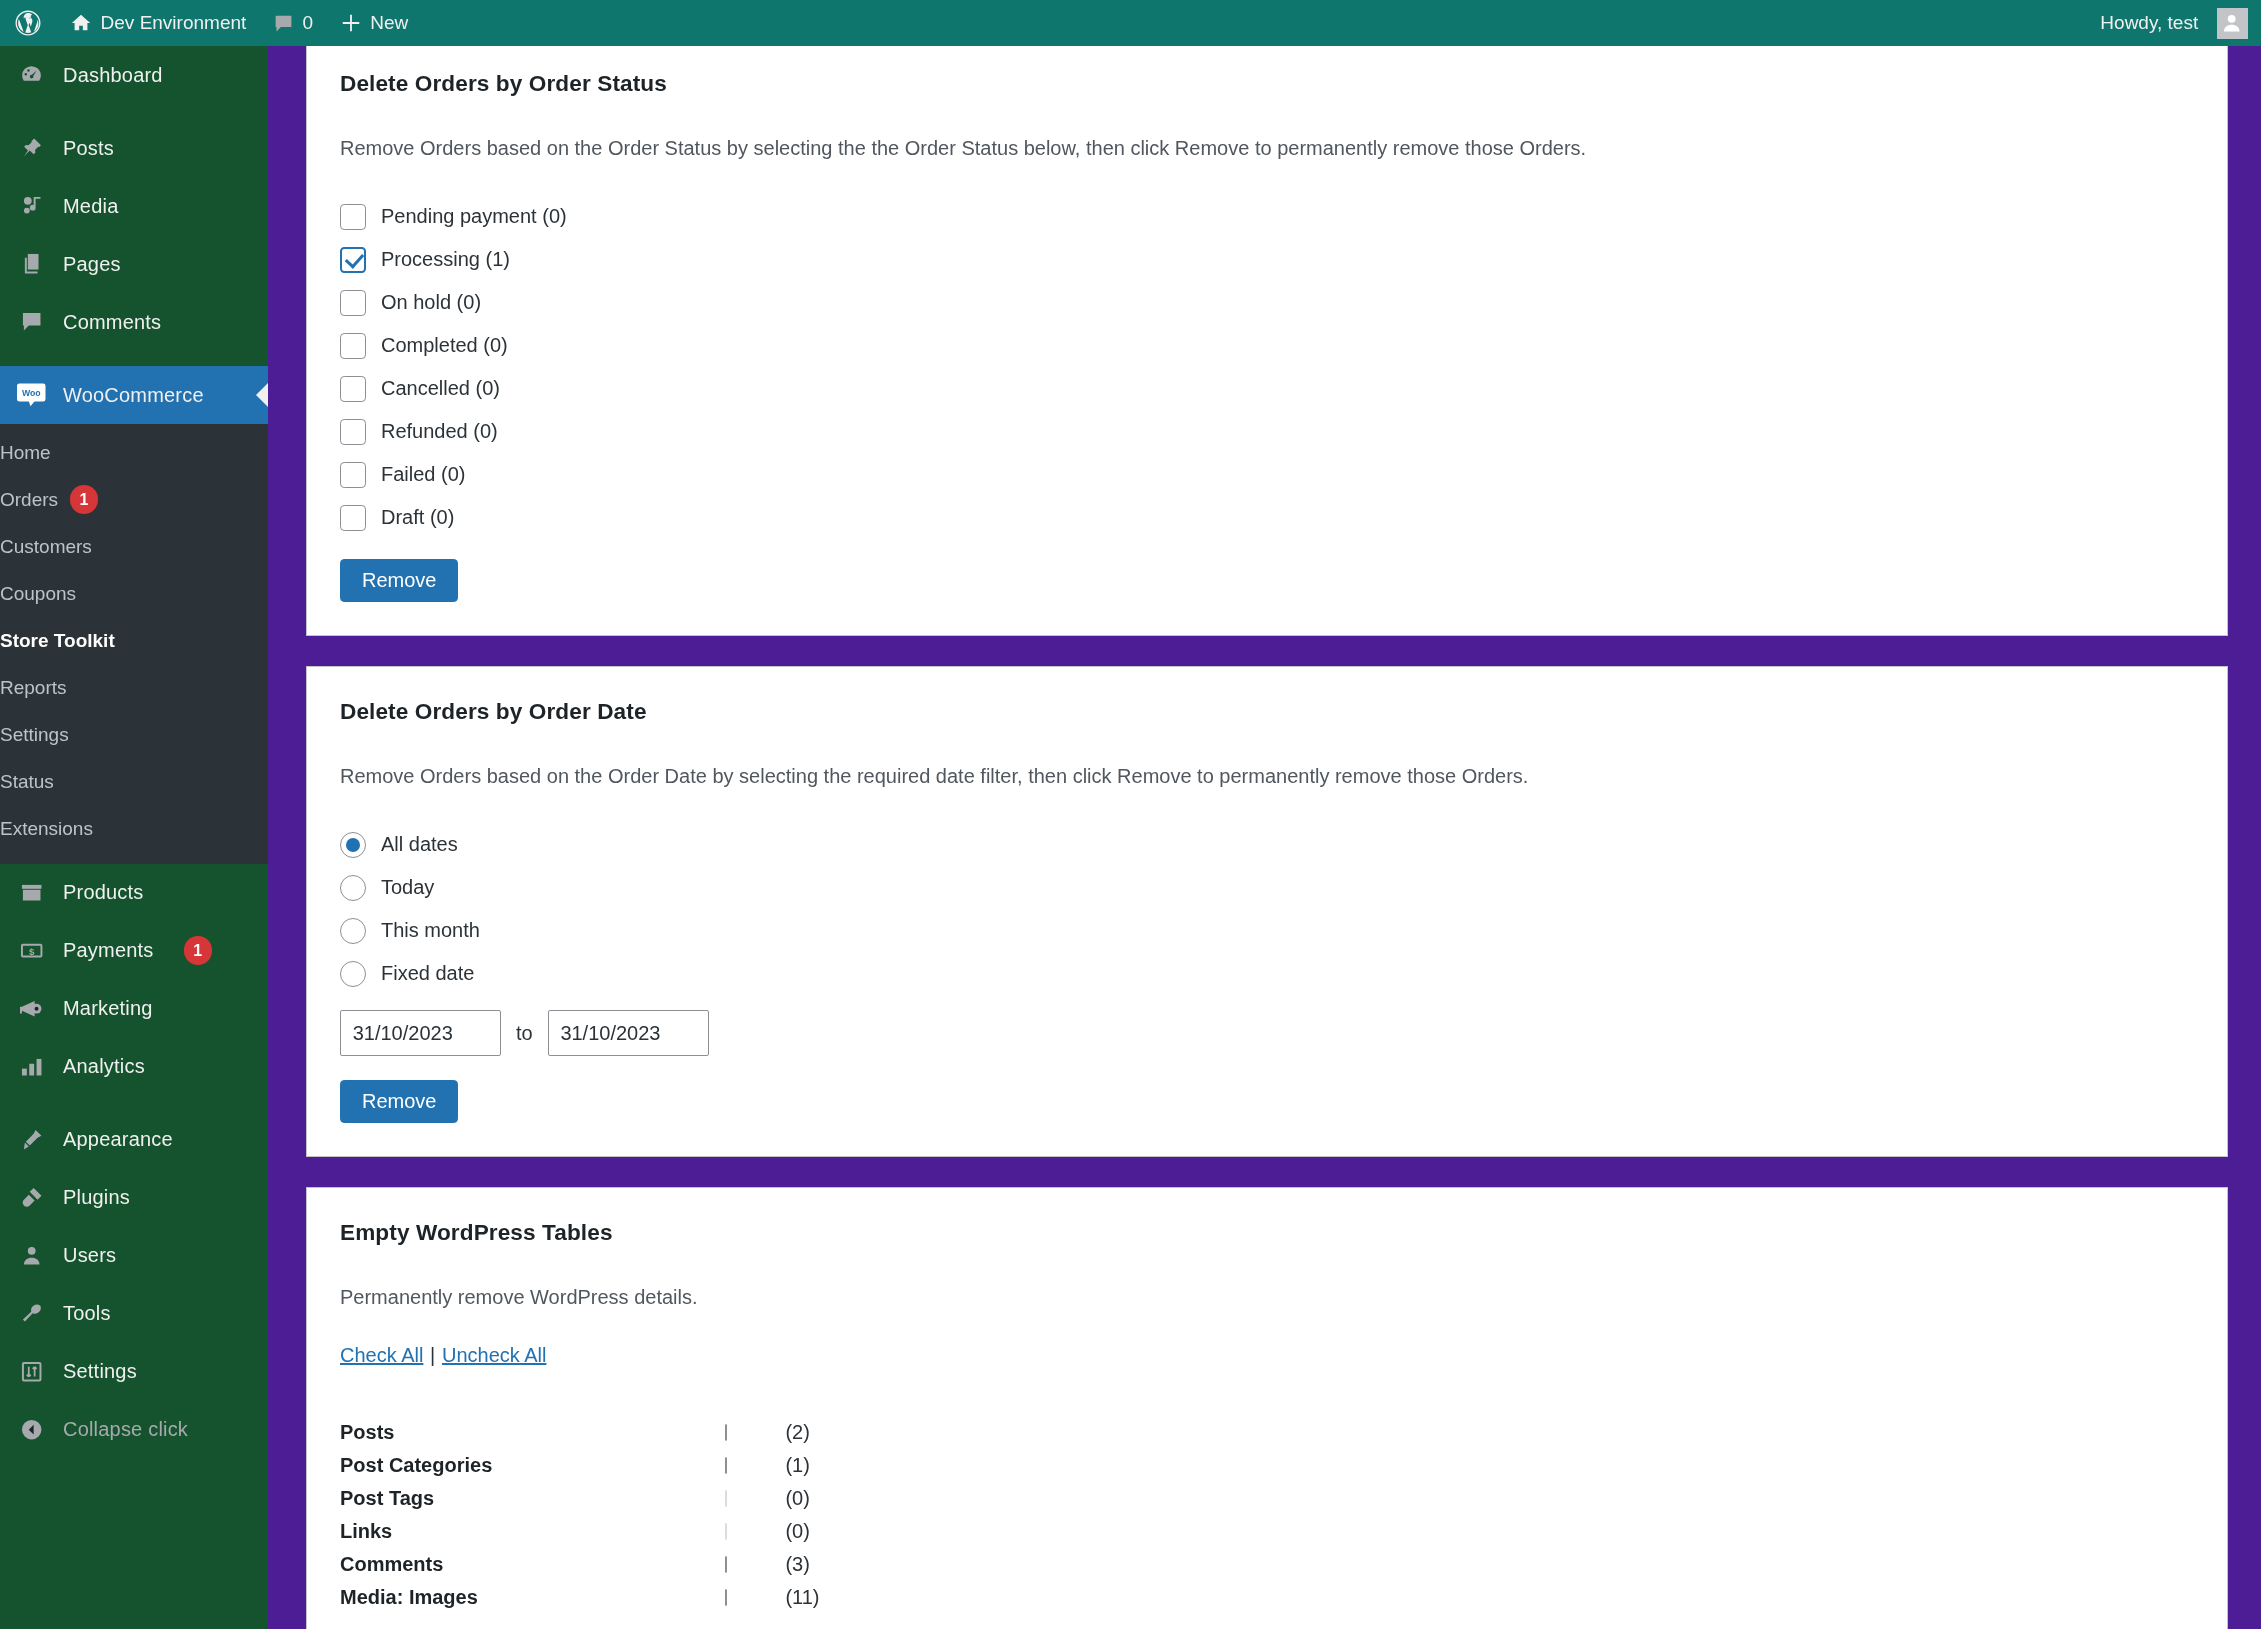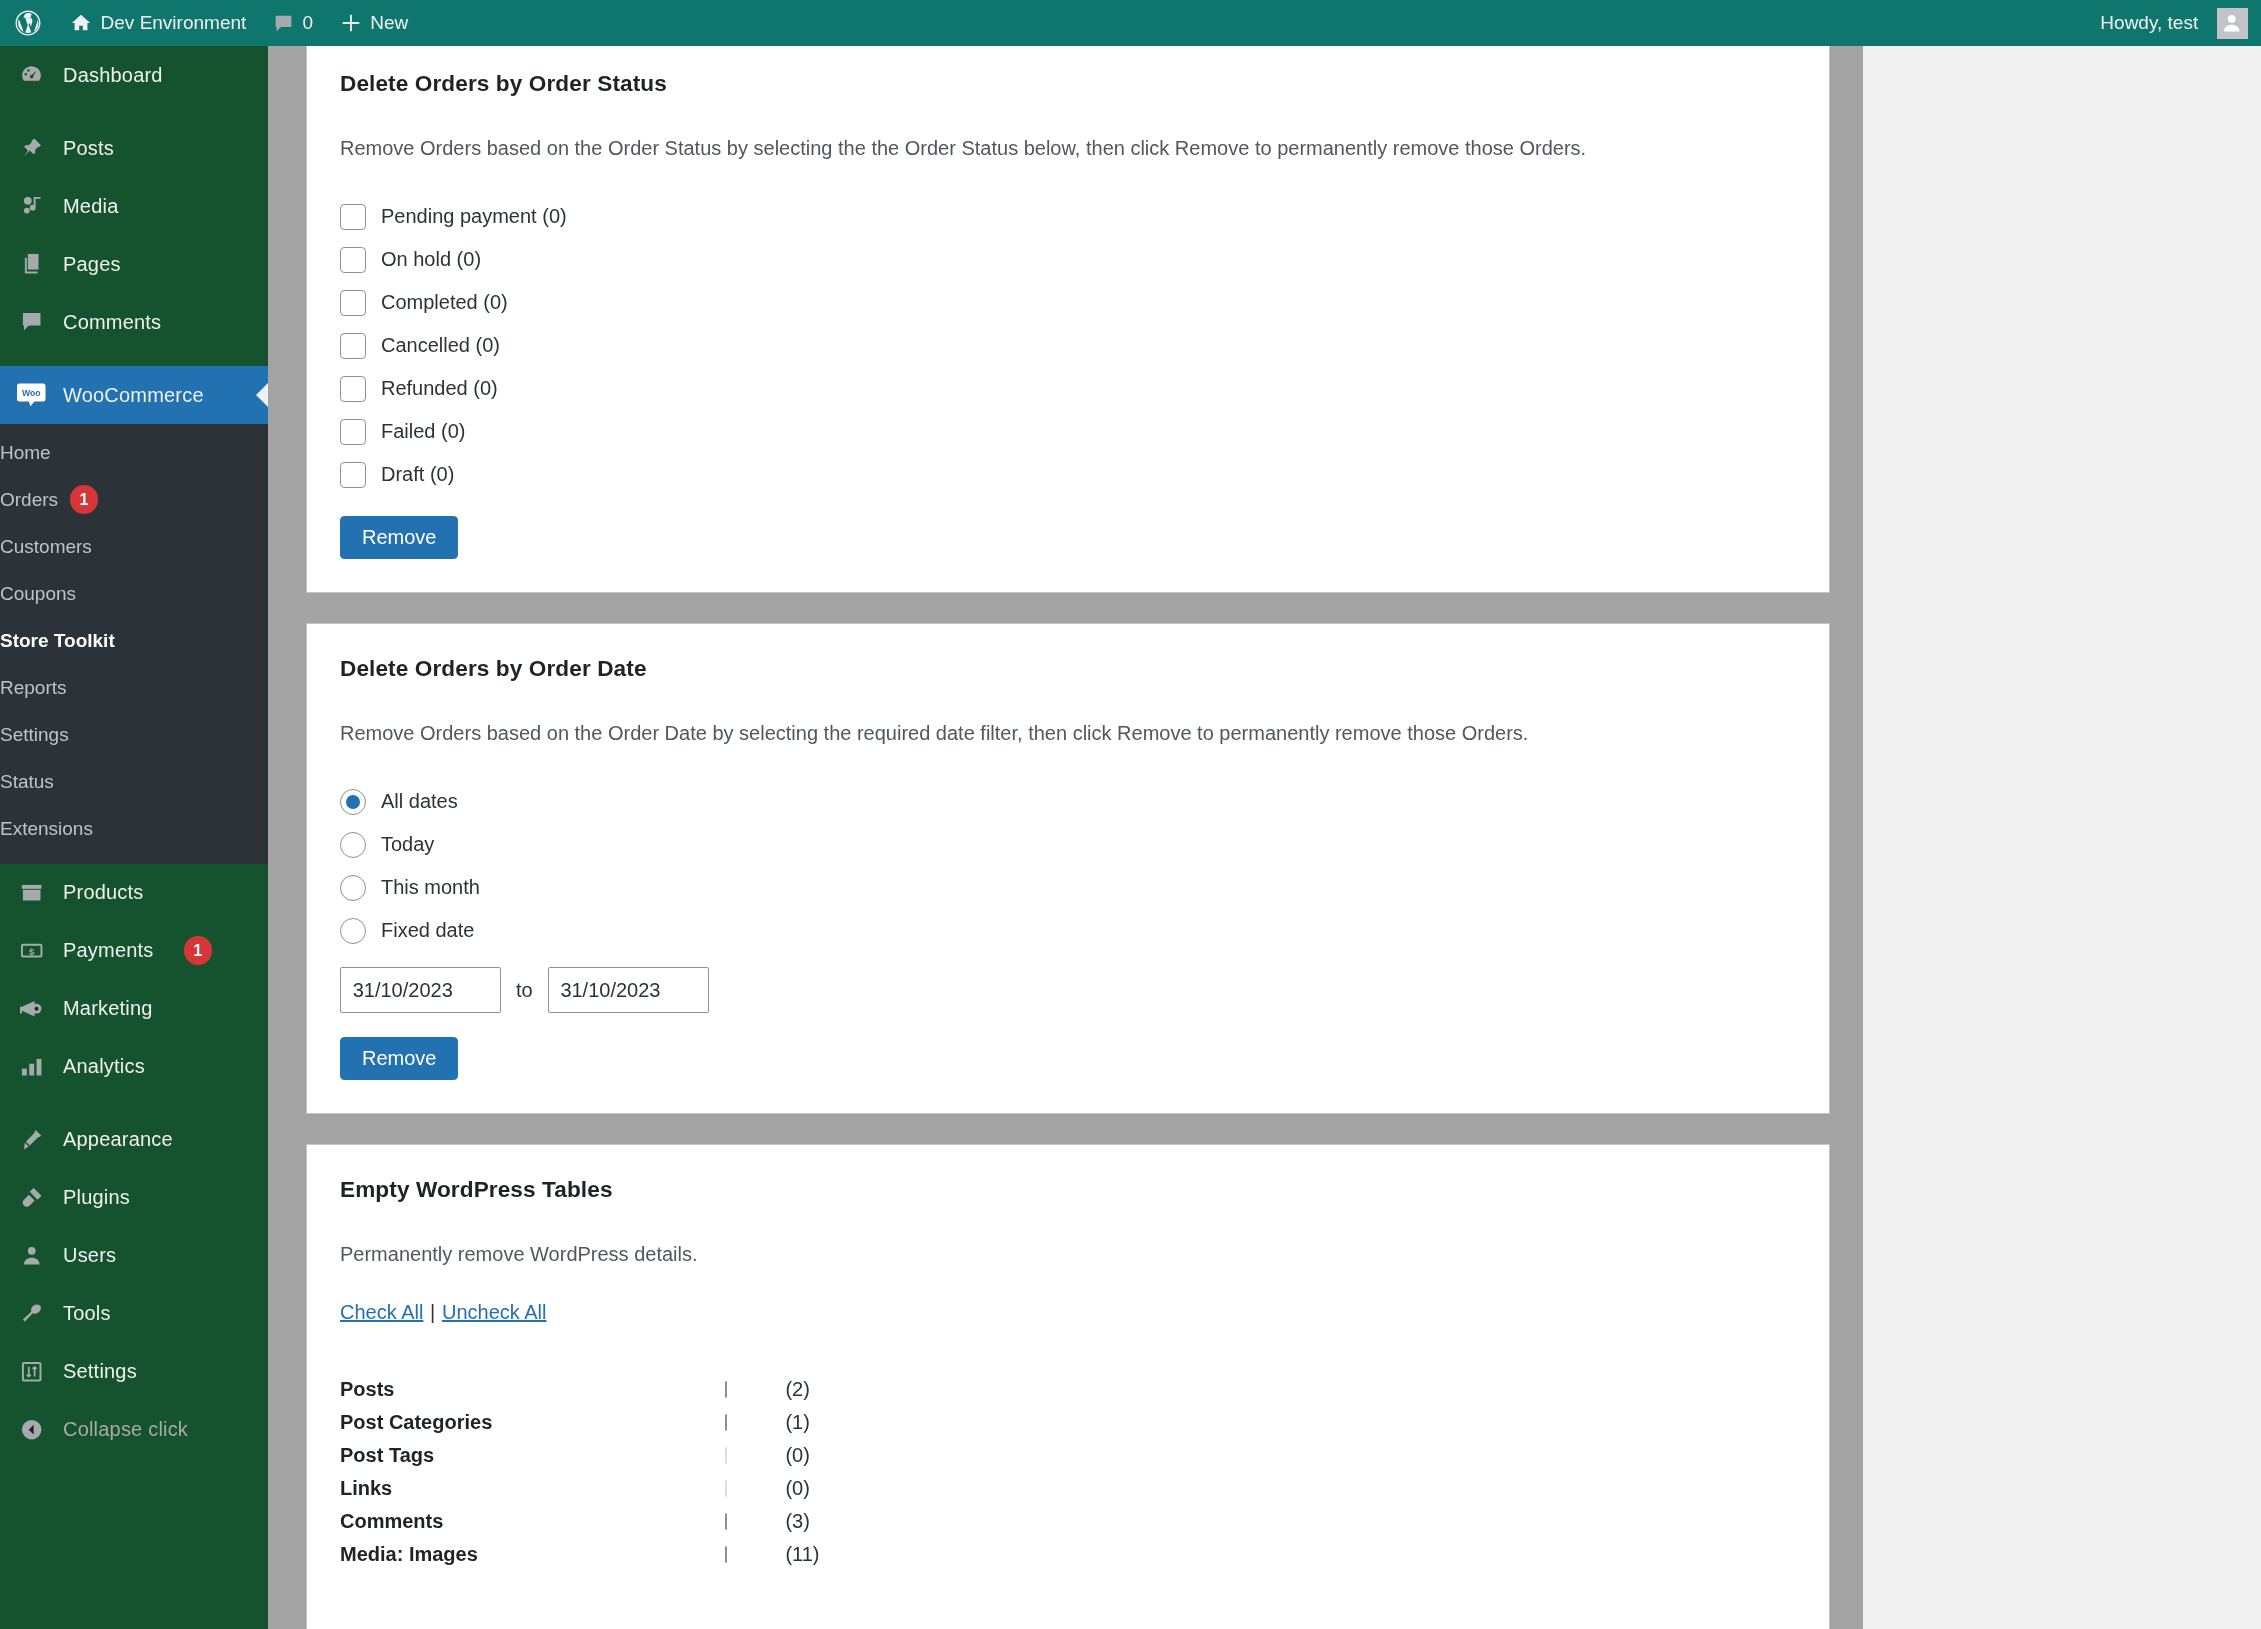--- a/index.html
+++ b/index.html
@@ -79,22 +79,22 @@
   .badge {
     display: inline-flex; align-items: center; justify-content: center;
     min-width: 28.5px; height: 28.5px; padding: 0 7.5px;
     border-radius: 14.2px; background: #d63638; color: #fff;
     font-size: 16px; font-weight: bold;
   }
 
   
   #content {
     position: absolute; top: 46px; left: 268px;
-    width: 1595px; height: 1584px;
-    background: #a3a3a3;
+    width: 1993px; height: 1584px;
+    background: #4c1d95;
     overflow: hidden;
   }
   .panel {
     background: #fff;
     border: 0.8px solid #c3c4c7;
     margin: 0 33px 30px 38px;
     padding: 32px 33px 33px 33px;
   }
   .panel:first-child { border-top: 0; padding-top: 25px; }
   .panel h2 {
@@ -427,20 +427,24 @@
 
 <div id="content">
 
   <div class="panel">
     <h2>Delete Orders by Order Status</h2>
     <p class="desc">Remove Orders based on the Order Status by selecting the the Order Status below, then click Remove to permanently remove those Orders.</p>
 
     <div class="opt-row">
       <span class="cbox"></span>
       <span class="opt-label">Pending payment (0)</span>
+    </div>
+    <div class="opt-row">
+      <span class="cbox checked"></span>
+      <span class="opt-label">Processing (1)</span>
     </div>
     <div class="opt-row">
       <span class="cbox"></span>
       <span class="opt-label">On hold (0)</span>
     </div>
     <div class="opt-row">
       <span class="cbox"></span>
       <span class="opt-label">Completed (0)</span>
     </div>
     <div class="opt-row">

